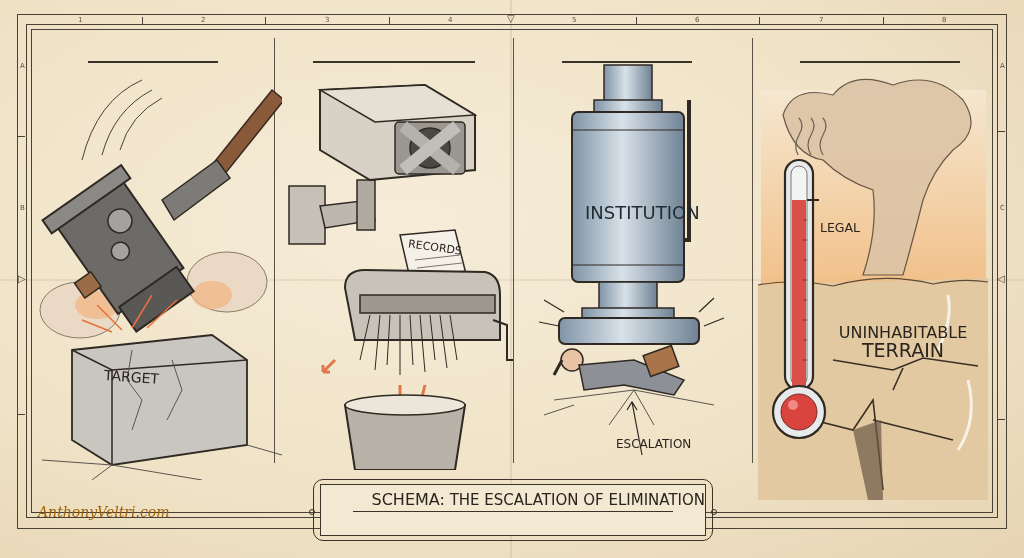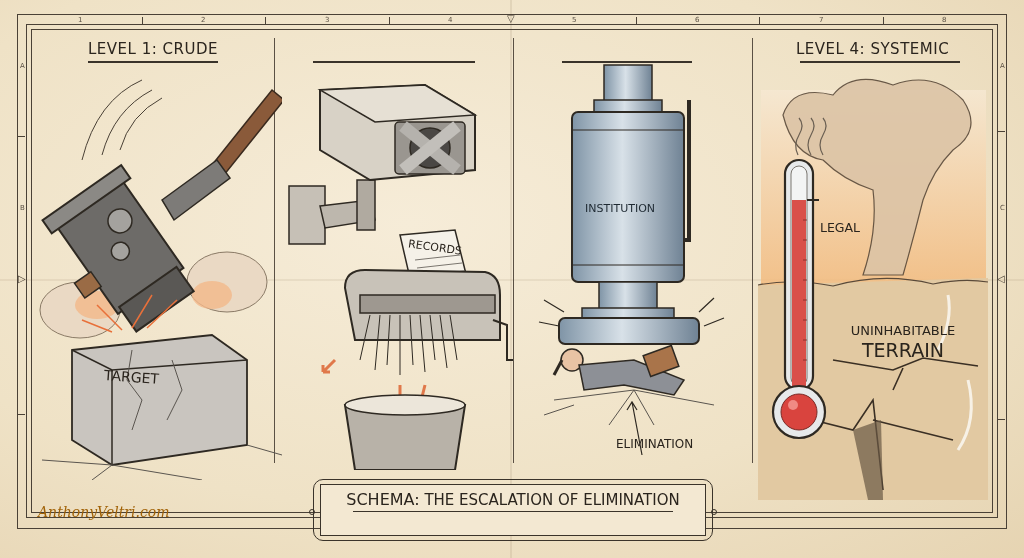--- a/index.html
+++ b/index.html
@@ -35,21 +35,21 @@
   .label-text { position: absolute; font-family: "DejaVu Sans", sans-serif; color: #2a241d; text-align: center; }
 
   .schema-box {
     position: absolute; left: 320px; top: 484px; width: 386px; height: 52px;
     border: 1.5px solid #3a332a; background: #f3e8d2;
   }
   .schema-box-outer {
     position: absolute; left: 313px; top: 479px; width: 400px; height: 62px;
     border: 1.5px solid #3a332a; border-radius: 10px;
   }
-  .schema-title { position: absolute; left: 0; right: 0; top: 5px; text-align: center; font-size: 15px; color: #2a241d; }
+  .schema-title { position: absolute; left: 0; right: 0; top: 5px; text-align: right; font-size: 15px; color: #2a241d; }
   .schema-rule { position: absolute; left: 32px; right: 32px; top: 26px; height: 1px; background: #3a332a; }
   .schema-sub { position: absolute; left: 0; right: 0; top: 30px; text-align: center; font-size: 12.5px; color: #2a241d; }
   .bolt { position: absolute; width: 6px; height: 6px; border: 1px solid #3a332a; border-radius: 50%; top: 24px; }
 
   .signature { position: absolute; left: 38px; top: 504px; font-family: "DejaVu Serif", serif; font-style: italic; font-size: 14px; color: #a16207; }
 </style>
 </head>
 <body>
 
 <div class="sheet">
@@ -86,21 +86,20 @@
   <span class="ruler-num" style="left:1000px;top:204px">C</span>
   <span class="center-mark" style="left:997px;top:274px">◁</span>
   <div class="ruler-tick" style="left:998px;top:131px;width:7px;height:1px"></div>
   <div class="ruler-tick" style="left:998px;top:419px;width:7px;height:1px"></div>
 
   <div class="divider" style="left:274px"></div>
   <div class="divider" style="left:513px"></div>
   <div class="divider" style="left:752px"></div>
 
   <section class="panel" style="left:32px;width:242px">
-    <div class="panel-title">LEVEL 1: CRUDE</div>
     <div class="title-rule" style="left:56px;width:130px"></div>
     <svg class="illus" style="left:-30px;top:30px" width="280" height="420" viewBox="0 0 280 420">
 
       <ellipse cx="78" cy="250" rx="40" ry="28" fill="#ead9c4" stroke="#8a7a66" stroke-width="1"></ellipse>
       <ellipse cx="225" cy="222" rx="40" ry="30" fill="#ead9c4" stroke="#8a7a66" stroke-width="1"></ellipse>
       <ellipse cx="95" cy="245" rx="22" ry="14" fill="#f3b88a" opacity="0.8"></ellipse>
       <ellipse cx="210" cy="235" rx="20" ry="14" fill="#f3b88a" opacity="0.8"></ellipse>
 
       <path d="M80 100 Q95 40 140 20" stroke="#4a4136" fill="none" stroke-width="1"></path>
       <path d="M100 95 Q112 50 150 30" stroke="#4a4136" fill="none" stroke-width="1"></path>
@@ -193,26 +192,25 @@
 
       <circle cx="58" cy="300" r="11" fill="#e8c3a4" stroke="#2e2922" stroke-width="1.5"></circle>
       <path d="M65 305 L120 300 L170 320 L160 335 L110 325 L70 330 Z" fill="#8d9096" stroke="#2e2922" stroke-width="1.5"></path>
       <path d="M48 300 L40 315" stroke="#2e2922" stroke-width="3"></path>
       <rect x="132" y="290" width="30" height="22" fill="#a9744a" stroke="#2e2922" stroke-width="1.5" transform="rotate(-20 147 301)"></rect>
 
       <path d="M40 340 L120 330 L200 345 M120 330 L95 365 M120 330 L140 365 M60 345 L30 355" stroke="#5a554f" fill="none" stroke-width="1"></path>
 
       <path d="M128 395 L118 342 M113 350 L118 342 L123 350" stroke="#2e2922" fill="none" stroke-width="1.2"></path>
     </svg>
-    <div class="label-text" style="left:71px;top:172px;font-size:11px;color:#1f2a33">INSTITUTION</div>
-    <div class="label-text" style="left:102px;top:407px;font-size:12px">ELIMINATION</div>
+    <div class="label-text" style="left:71px;top:172px;font-size:18px;color:#1f2a33">INSTITUTION</div>
+    <div class="label-text" style="left:102px;top:407px;font-size:12px">ESCALATION</div>
   </section>
 
   <section class="panel" style="left:753px;width:239px">
-    <div class="panel-title">LEVEL 4: SYSTEMIC</div>
     <div class="title-rule" style="left:47px;width:160px"></div>
     <svg class="illus" style="left:0;top:30px" width="239" height="440" viewBox="0 0 239 440">
       <defs>
         <linearGradient id="sky" x1="0" x2="0" y1="0" y2="1">
           <stop offset="0" stop-color="#f6e8d2"></stop>
           <stop offset="1" stop-color="#f2b97c"></stop>
         </linearGradient>
       </defs>
       <rect x="8" y="30" width="225" height="200" fill="url(#sky)" opacity="0.85"></rect>
 
@@ -232,21 +230,21 @@
       <rect x="39" y="140" width="14" height="190" fill="#d9504a"></rect>
       <circle cx="46" cy="352" r="26" fill="#e7e9ea" stroke="#2e2922" stroke-width="2.2"></circle>
       <circle cx="46" cy="352" r="18" fill="#d9443e" stroke="#7a2a26" stroke-width="1"></circle>
       <circle cx="40" cy="345" r="5" fill="#f08a84"></circle>
       <path d="M54 140 L66 140" stroke="#2e2922" stroke-width="2"></path>
       <g stroke="#7a2a26" stroke-width="0.8">
         <path d="M50 160 L54 160 M50 180 L54 180 M50 200 L54 200 M50 220 L54 220 M50 240 L54 240 M50 260 L54 260 M50 280 L54 280 M50 300 L54 300"></path>
       </g>
     </svg>
     <div class="label-text" style="left:67px;top:190px;font-size:12.5px;text-align:left">LEGAL</div>
-    <div class="label-text" style="left:80px;top:293px;width:140px;font-size:13px">UNINHABITABLE</div>
+    <div class="label-text" style="left:80px;top:293px;width:140px;font-size:16px">UNINHABITABLE</div>
     <div class="label-text" style="left:80px;top:309px;width:140px;font-size:19px">TERRAIN</div>
   </section>
 
   <div class="schema-box-outer"></div>
   <div class="schema-box">
     <span class="bolt" style="left:-12px"></span>
     <span class="bolt" style="right:-12px"></span>
     <div class="schema-title">
       <span style="font-size:16px">SCHEMA:</span>
       <span>THE ESCALATION OF ELIMINATION</span>

